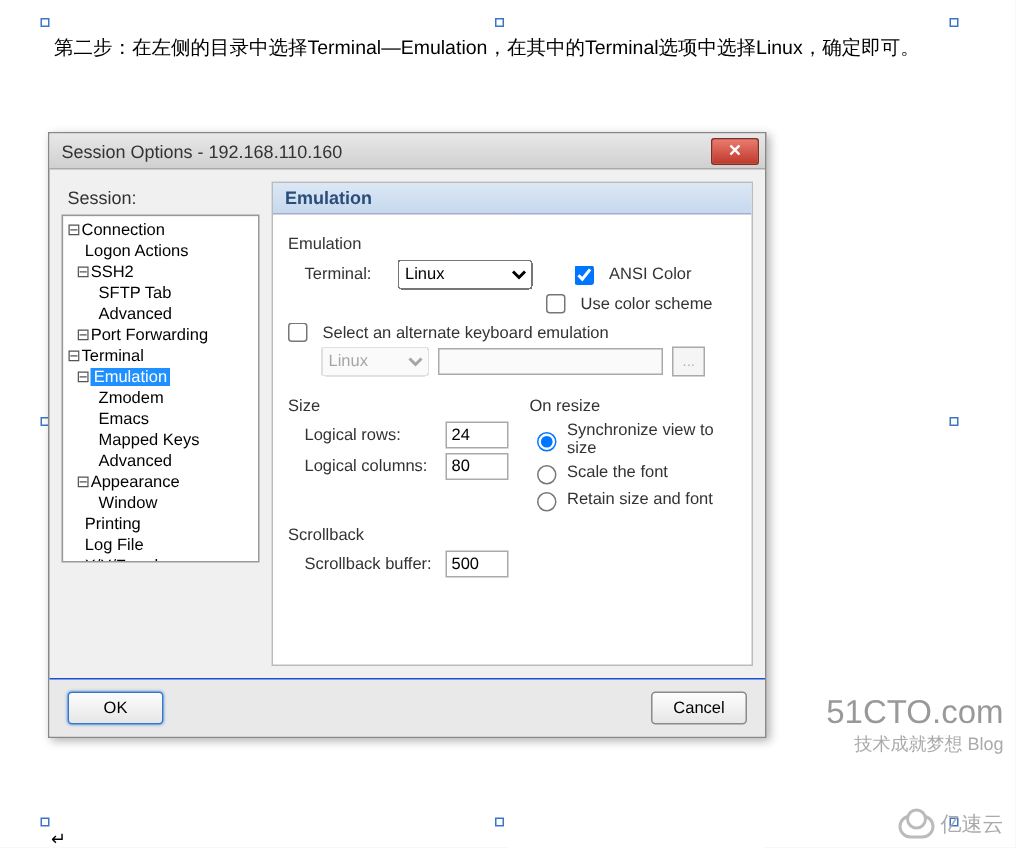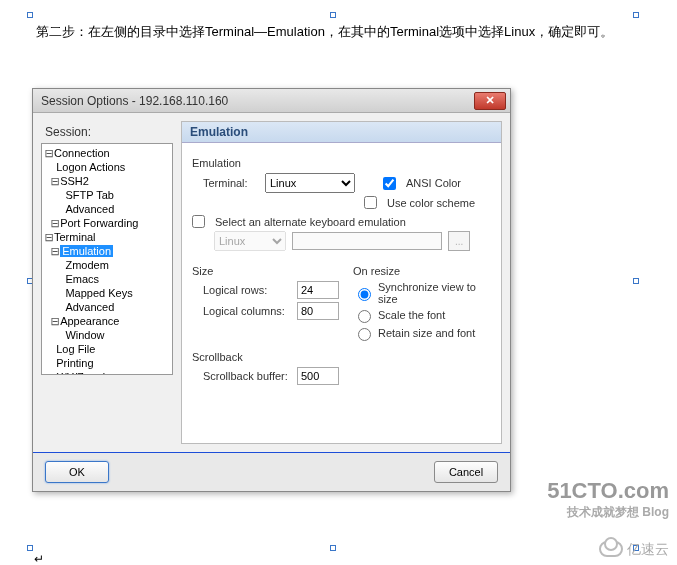--- a/index.html
+++ b/index.html
@@ -28,23 +28,23 @@
   input.txt { width: 42px; height: 18px; font-size: 11px; border: 1px solid #aaa; padding: 0 3px; }
   input.wide { width: 150px; }
   .cb { margin: 0 4px 0 0; }
   .sizegrid { display: flex; gap: 14px; }
   .col { flex: 1; }
   .footer { display: flex; justify-content: space-between; gap: 8px; padding: 8px 12px; border-top: 1px solid #1d4ed8; background: #e9e9e9; }
   .btn { min-width: 64px; height: 22px; font-size: 11px; background: linear-gradient(#fdfdfd,#e6e6e6); border: 1px solid #8a8a8a; border-radius: 3px; cursor: pointer; }
   .btn.default { border: 1px solid #3a76c8; box-shadow: 0 0 2px #6aa0e8; }
   .smallbtn { width: 22px; height: 20px; font-size: 10px; border:1px solid #aaa; background:#f5f5f5; }
   .radio-row { display:flex; align-items:center; gap:4px; margin:2px 0; }
-  .watermark1 { position:absolute; right:8px; bottom:44px; font-family: Arial Black, sans-serif; font-weight:700; font-size:22px; color:#999; text-shadow:1px 1px 0 #fff; }
+  .watermark1 { position:absolute; right:8px; bottom:60px; font-family: Arial Black, sans-serif; font-weight:400; font-size:22px; color:#999; text-shadow:1px 1px 0 #fff; }
   .watermark1 .sub { font-size:12px; display:block; text-align:right; color:#aaa; }
-  .watermark2 { position:absolute; right:8px; bottom:6px; font-size:14px; color:#aaa; display:flex; align-items:flex-start; gap:4px; }
+  .watermark2 { position:absolute; right:8px; bottom:6px; font-size:14px; color:#aaa; display:flex; align-items:flex-end; gap:4px; }
   .cloud { width:24px; height:16px; border:2px solid #bbb; border-radius:10px; position:relative; }
   .cloud::before { content:""; position:absolute; width:10px; height:10px; border:2px solid #bbb; border-radius:50%; top:-6px; left:3px; background:#fff; }
   .cursor { position:absolute; font-size:12px; color:#000; }
 </style>
 </head>
 <body>
 
 <div class="instruction">第二步：在左侧的目录中选择Terminal—Emulation，在其中的Terminal选项中选择Linux，确定即可。</div>
 
 <div class="sel-handle" style="top:12px; left:27px;"></div>
@@ -76,22 +76,22 @@
         <div class="tree-row"><span class="dotted">&nbsp;&nbsp;&nbsp;&nbsp;&nbsp;&nbsp;&nbsp;</span><span class="lbl">Advanced</span></div>
         <div class="tree-row"><span class="dotted">&nbsp;&nbsp;</span><span class="tog">⊟</span><span class="lbl">Port Forwarding</span></div>
         <div class="tree-row"><span class="tog">⊟</span><span class="lbl">Terminal</span></div>
         <div class="tree-row sel"><span class="dotted">&nbsp;&nbsp;</span><span class="tog">⊟</span><span class="lbl">Emulation</span></div>
         <div class="tree-row"><span class="dotted">&nbsp;&nbsp;&nbsp;&nbsp;&nbsp;&nbsp;&nbsp;</span><span class="lbl">Zmodem</span></div>
         <div class="tree-row"><span class="dotted">&nbsp;&nbsp;&nbsp;&nbsp;&nbsp;&nbsp;&nbsp;</span><span class="lbl">Emacs</span></div>
         <div class="tree-row"><span class="dotted">&nbsp;&nbsp;&nbsp;&nbsp;&nbsp;&nbsp;&nbsp;</span><span class="lbl">Mapped Keys</span></div>
         <div class="tree-row"><span class="dotted">&nbsp;&nbsp;&nbsp;&nbsp;&nbsp;&nbsp;&nbsp;</span><span class="lbl">Advanced</span></div>
         <div class="tree-row"><span class="dotted">&nbsp;&nbsp;</span><span class="tog">⊟</span><span class="lbl">Appearance</span></div>
         <div class="tree-row"><span class="dotted">&nbsp;&nbsp;&nbsp;&nbsp;&nbsp;&nbsp;&nbsp;</span><span class="lbl">Window</span></div>
+        <div class="tree-row"><span class="dotted">&nbsp;&nbsp;&nbsp;&nbsp;</span><span class="lbl">Printing</span></div>
         <div class="tree-row"><span class="dotted">&nbsp;&nbsp;&nbsp;&nbsp;</span><span class="lbl">Log File</span></div>
-        <div class="tree-row"><span class="dotted">&nbsp;&nbsp;&nbsp;&nbsp;</span><span class="lbl">Printing</span></div>
         <div class="tree-row"><span class="dotted">&nbsp;&nbsp;&nbsp;&nbsp;</span><span class="lbl">X/Y/Zmodem</span></div>
       </div>
     </div>
 
     <div class="panel">
       <div class="panel-hdr">Emulation</div>
       <div class="panel-body">
         <div class="grp-title">Emulation</div>
         <div class="row">
           <span class="lblw" style="width:56px;">Terminal:</span>

